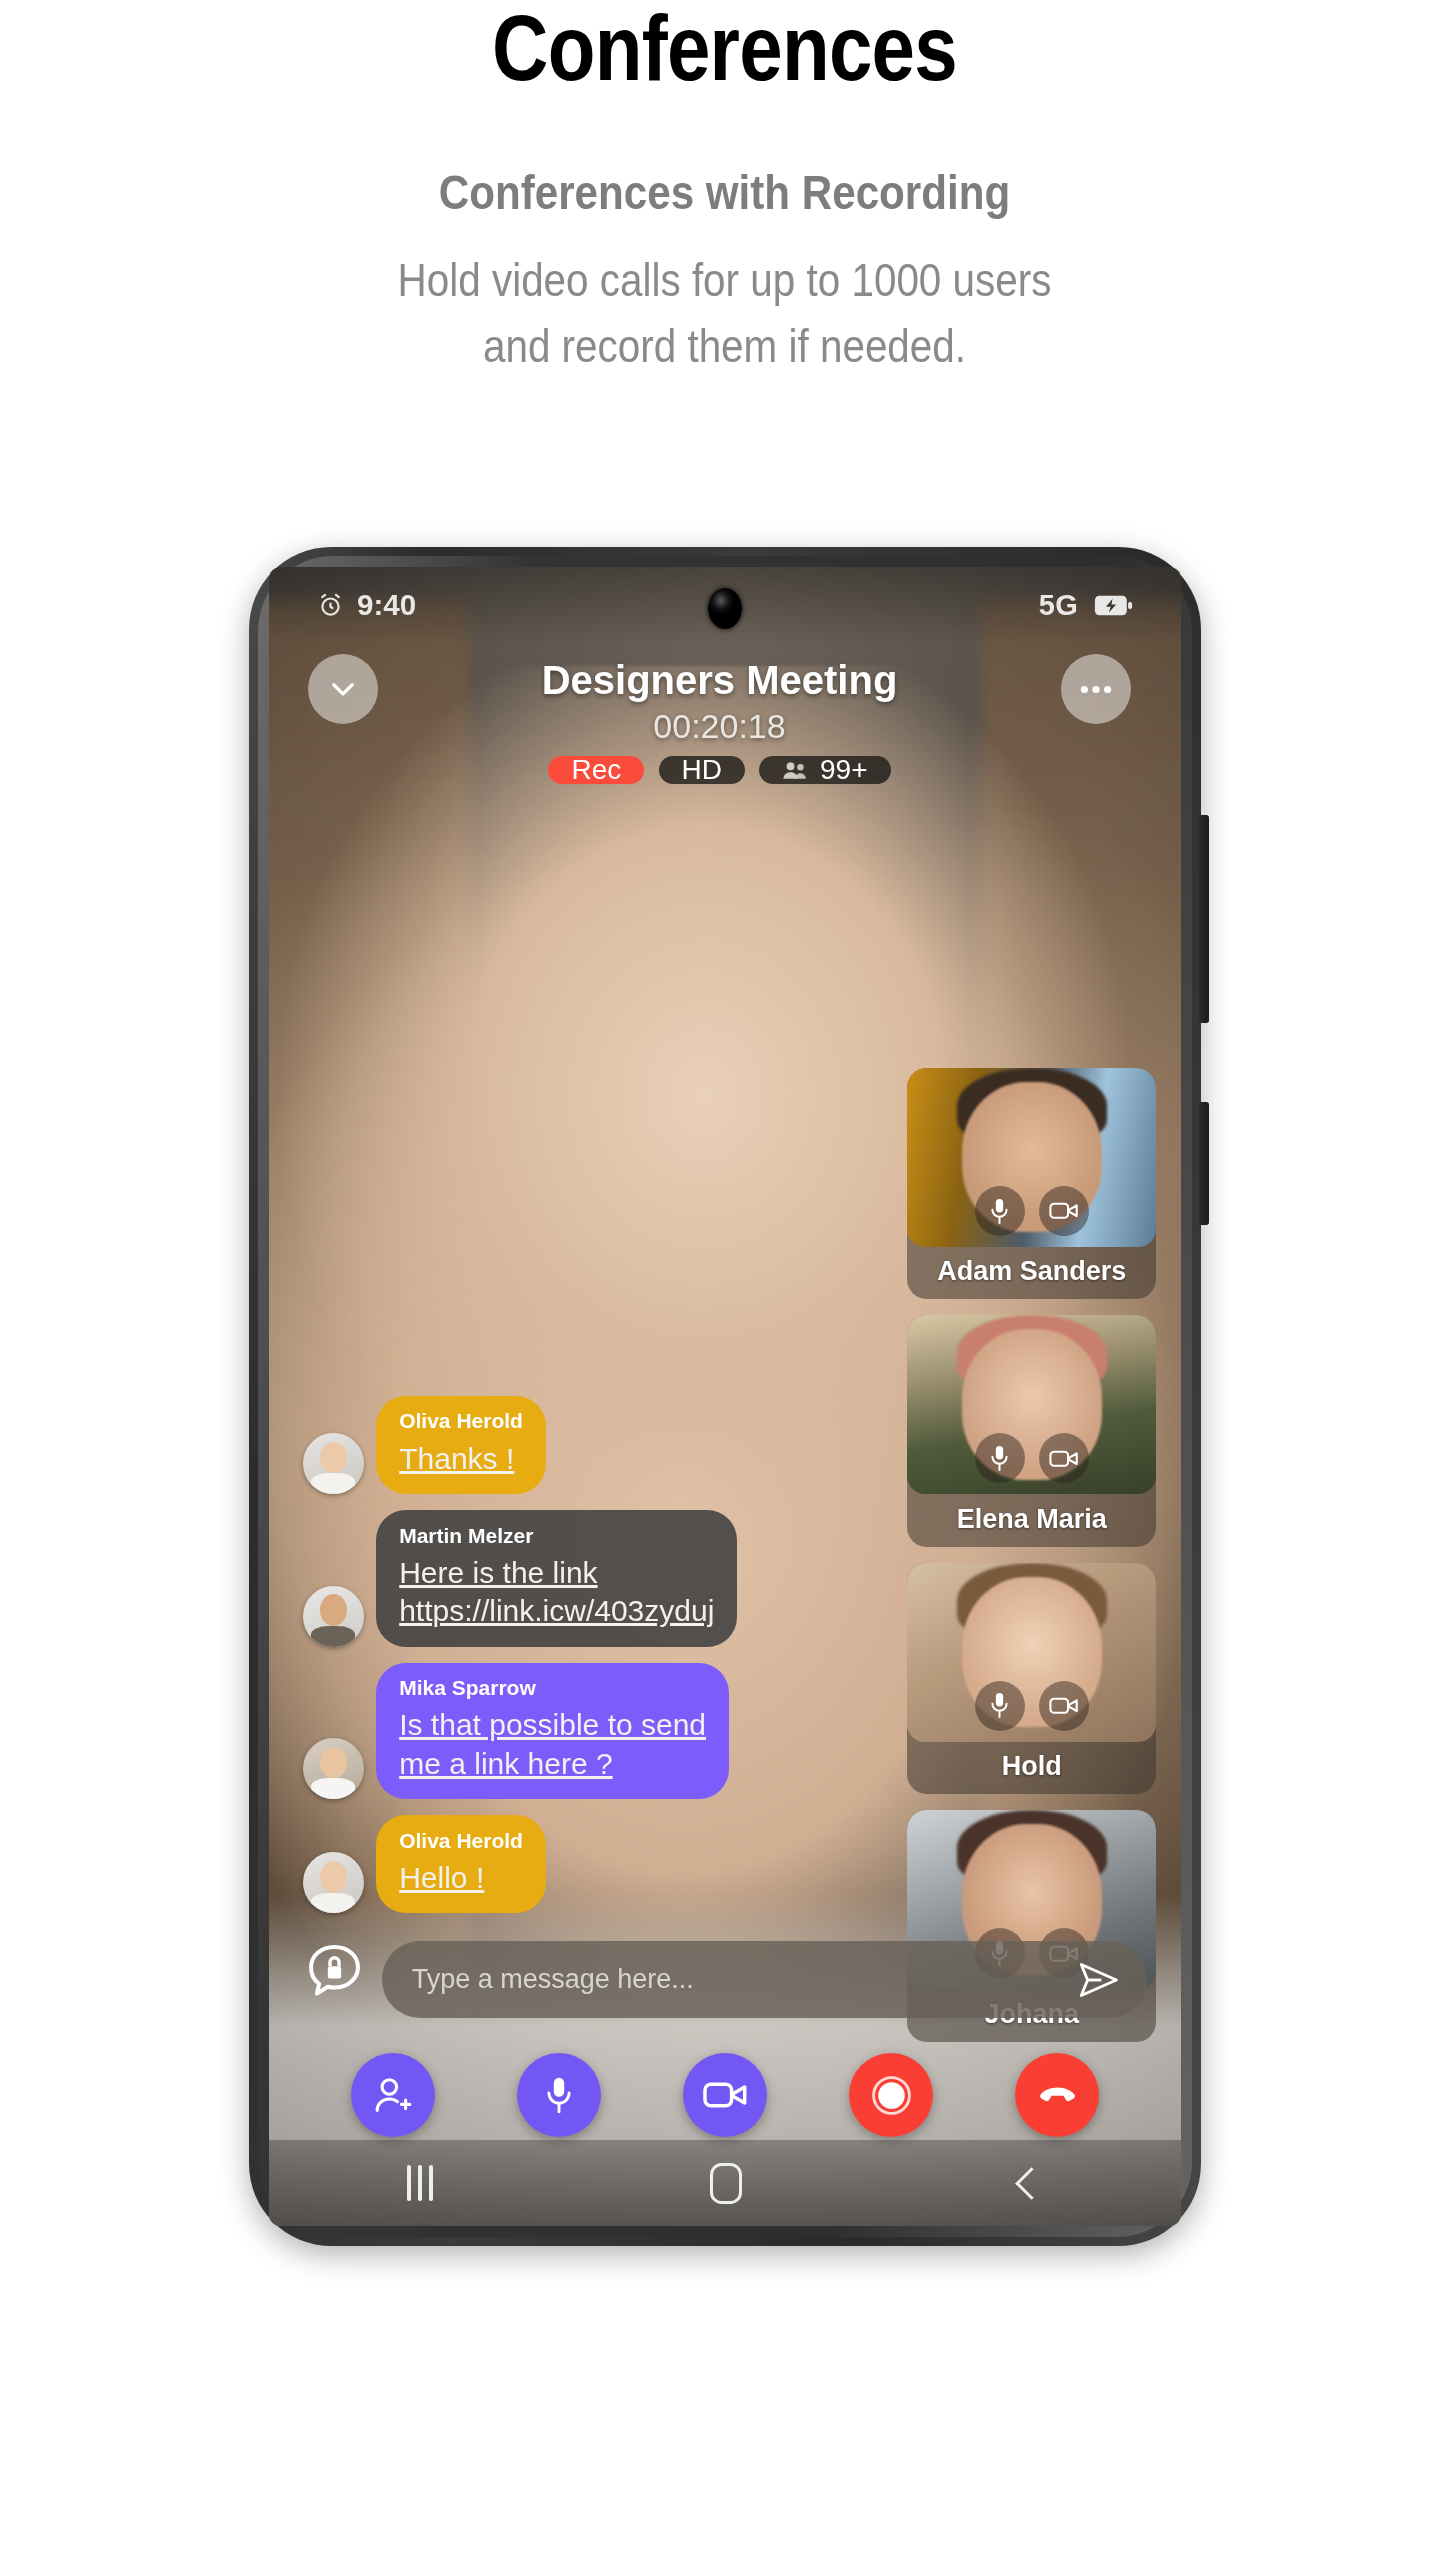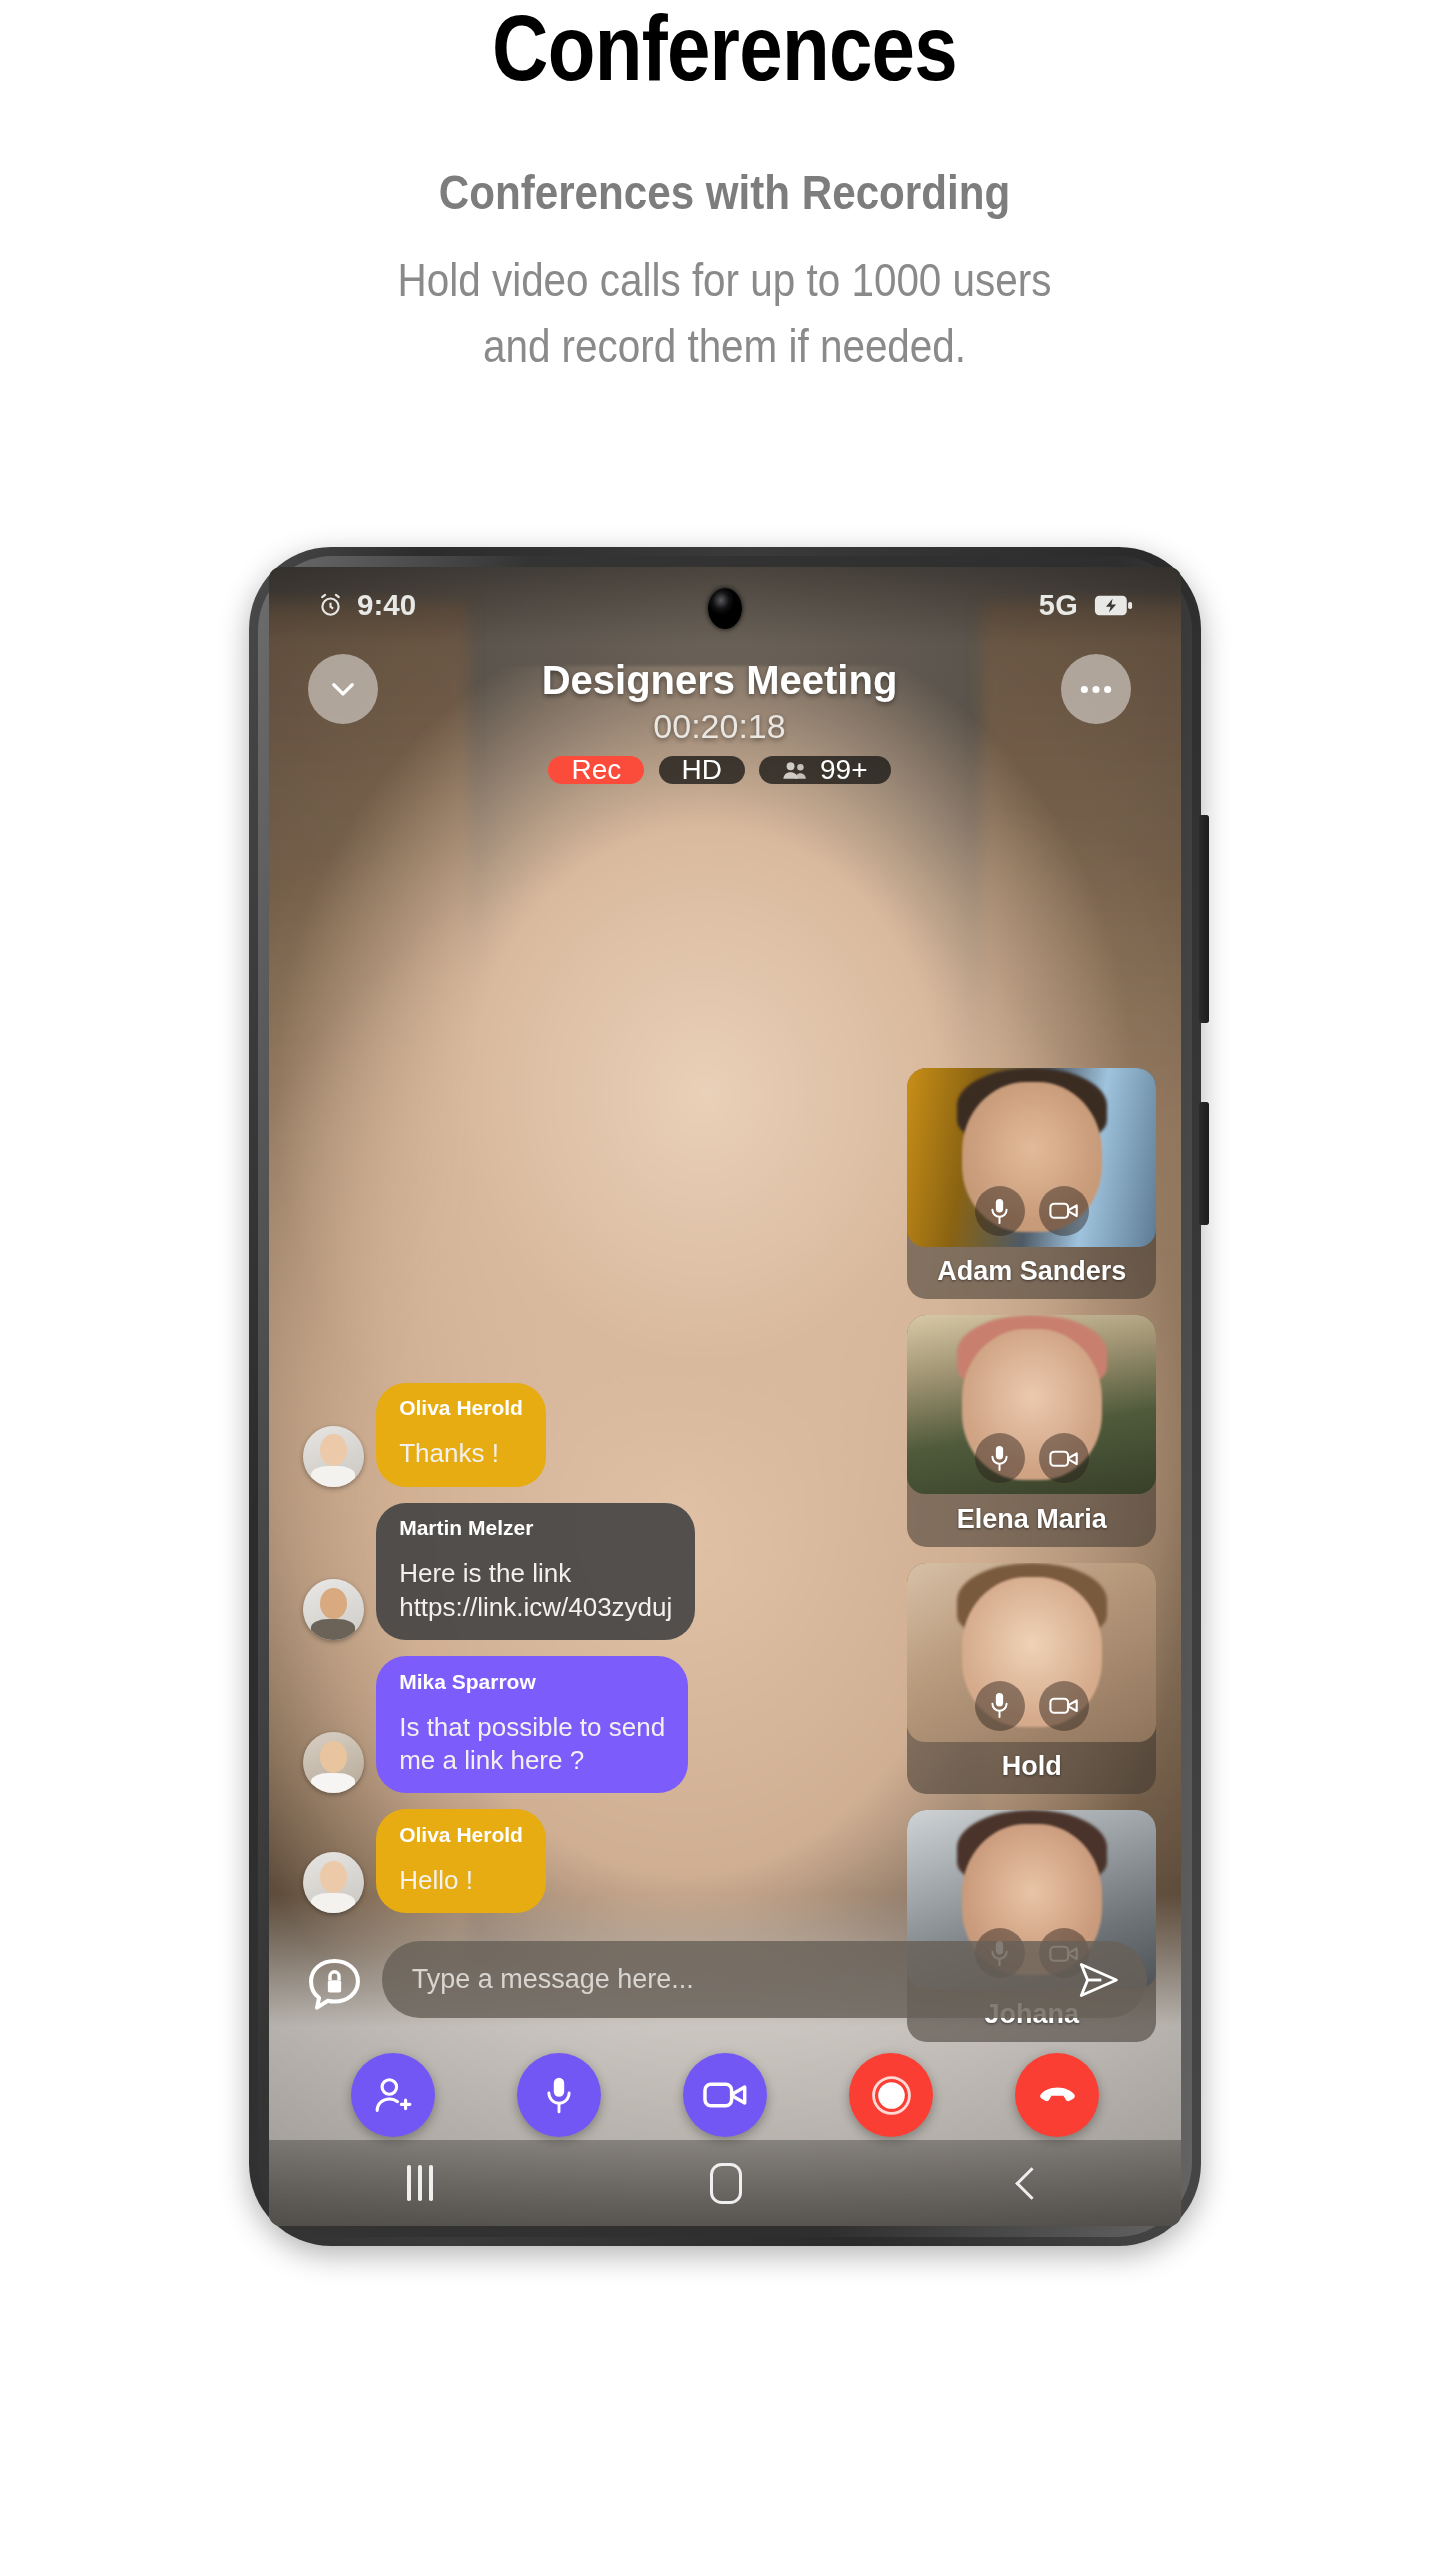--- a/index.html
+++ b/index.html
@@ -238,29 +238,30 @@
     max-width: 376px;
   }
   .bubble.amber  { background: #e6ac12; }
   .bubble.dark   { background: rgba(66,66,66,.90); }
   .bubble.purple { background: #7c5cfa; }
   .bubble-name {
     font-size: 21px; font-weight: 700; color: #ffffff;
     line-height: 1.25;
   }
   .bubble-text {
-    font-size: 26px; font-weight: 400; color: #f2f1ef;
-    line-height: 1.28; margin-top: 16px;
+    font-size: 30px; font-weight: 400; color: #f2f1ef;
+    line-height: 1.28; margin-top: 5px;
     word-break: break-word;
+    text-decoration: underline;
   }
 
   
   .inputbar {
     position: absolute; left: 34px; right: 34px; bottom: 208px;
-    display: flex; align-items: flex-end; gap: 16px;
+    display: flex; align-items: flex-start; gap: 16px;
     z-index: 5;
   }
   .secure-icon { flex: 0 0 auto; }
   .input-field {
     flex: 1 1 auto;
     height: 77px; border-radius: 38px;
     background: rgba(104,96,88,.82);
     display: flex; align-items: center;
     padding: 0 27px 0 30px;
   }

